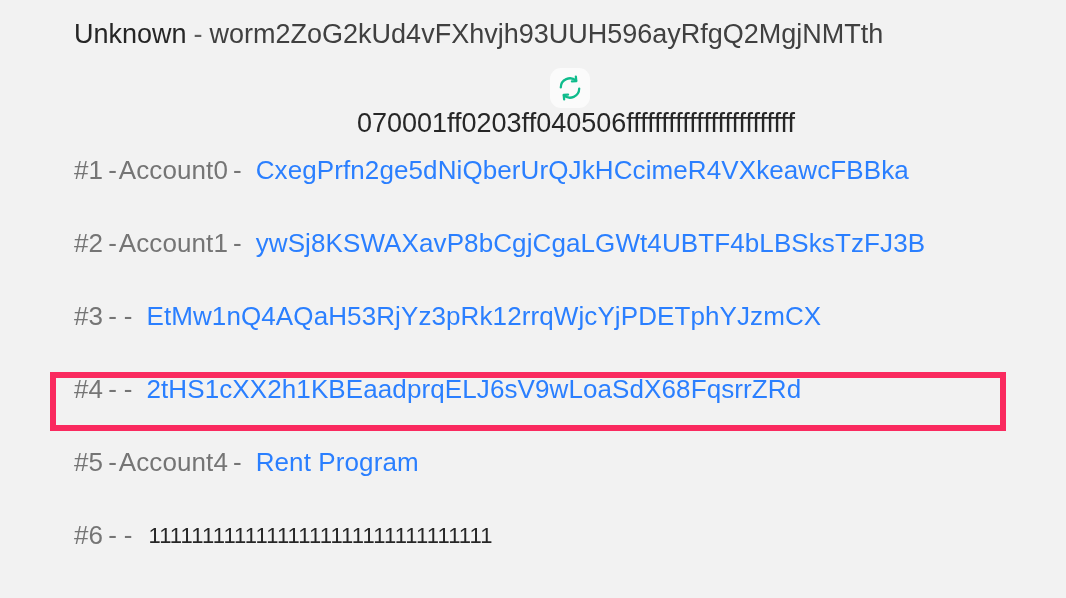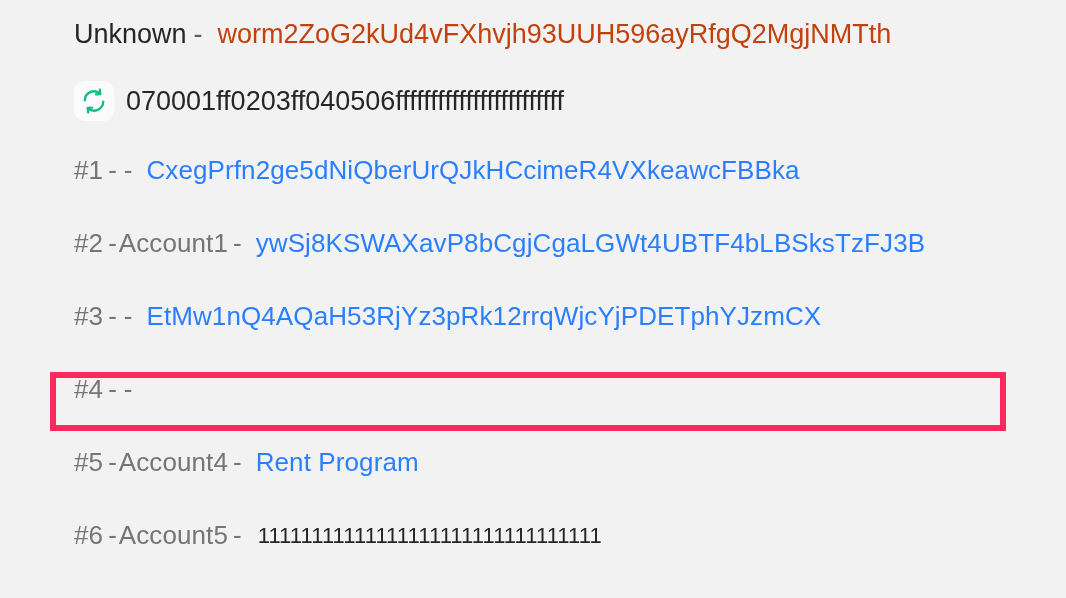--- a/index.html
+++ b/index.html
@@ -74,31 +74,32 @@
     color: #262626;
     font-size: 27px;
     font-weight: 400;
   }
   #header-row .hdr-sep {
     color: #5f5f5f;
     font-size: 27px;
     padding-left: 7px;
   }
   #header-row .hdr-link {
-    color: #c2410c;
-    font-size: 27px;
-    margin-left: 15px;
+    color: #404040;
+    font-size: 27px;
+    margin-left: 7px;
     cursor: pointer;
   }
 
   
   #data-row {
     height: 66px;
     padding-left: 74px;
     align-items: center;
+    flex-direction: column;
   }
   .icon-chip {
     width: 40px;
     height: 40px;
     border-radius: 11px;
     background: #fbfbfb;
     display: flex;
     align-items: center;
     justify-content: center;
     flex: 0 0 auto;
@@ -154,20 +155,21 @@
         <polyline points="17.4 1.6 17.8 5.6 13.8 5.9"></polyline>
         <polyline points="6.6 22.4 6.2 18.4 10.2 18.1"></polyline>
       </svg>
     </span>
     <span class="hex-text">070001ff0203ff040506ffffffffffffffffffffffff</span>
   </div>
 
   <div class="row acct-row">
     <span class="row-label">#1</span>
     <span class="row-sep">-</span>
+    <span class="row-label">Account0</span>
     <span class="row-sep">-</span>
     <span class="row-value-link">CxegPrfn2ge5dNiQberUrQJkHCcimeR4VXkeawcFBBka</span>
   </div>
 
   <div class="row acct-row">
     <span class="row-label">#2</span>
     <span class="row-sep">-</span>
     <span class="row-label">Account1</span>
     <span class="row-sep">-</span>
     <span class="row-value-link">ywSj8KSWAXavP8bCgjCgaLGWt4UBTF4bLBSksTzFJ3B</span>
@@ -177,33 +179,33 @@
     <span class="row-label">#3</span>
     <span class="row-sep">-</span>
     <span class="row-sep">-</span>
     <span class="row-value-link">EtMw1nQ4AQaH53RjYz3pRk12rrqWjcYjPDETphYJzmCX</span>
   </div>
 
   <div class="row acct-row highlighted">
     <span class="row-label">#4</span>
     <span class="row-sep">-</span>
     <span class="row-sep">-</span>
+    <span class="row-value-link">2tHS1cXX2h1KBEaadprqELJ6sV9wLoaSdX68FqsrrZRd</span>
   </div>
 
   <div class="row acct-row">
     <span class="row-label">#5</span>
     <span class="row-sep">-</span>
     <span class="row-label">Account4</span>
     <span class="row-sep">-</span>
     <span class="row-value-link">Rent Program</span>
   </div>
 
   <div class="row acct-row">
     <span class="row-label">#6</span>
     <span class="row-sep">-</span>
-    <span class="row-label">Account5</span>
     <span class="row-sep">-</span>
     <span class="row-value-plain">11111111111111111111111111111111</span>
   </div>
 
   <div class="highlight-box"></div>
 
 </div>
 
 </body></html>

